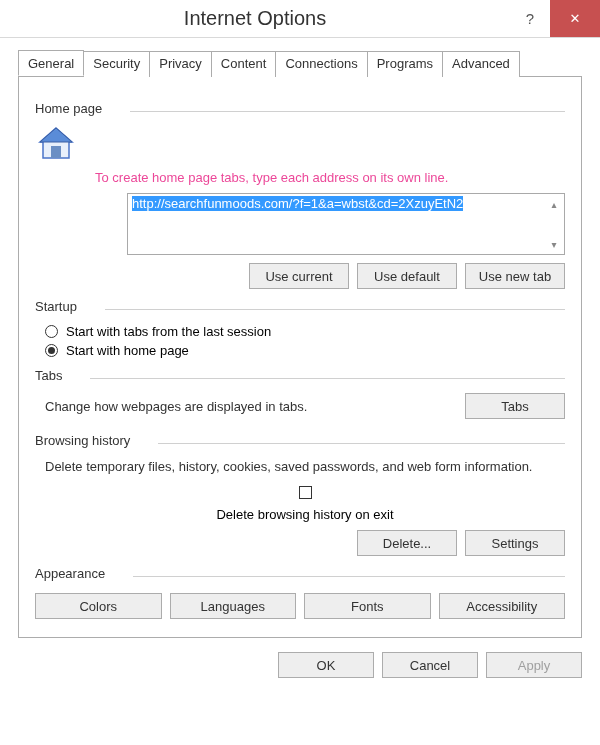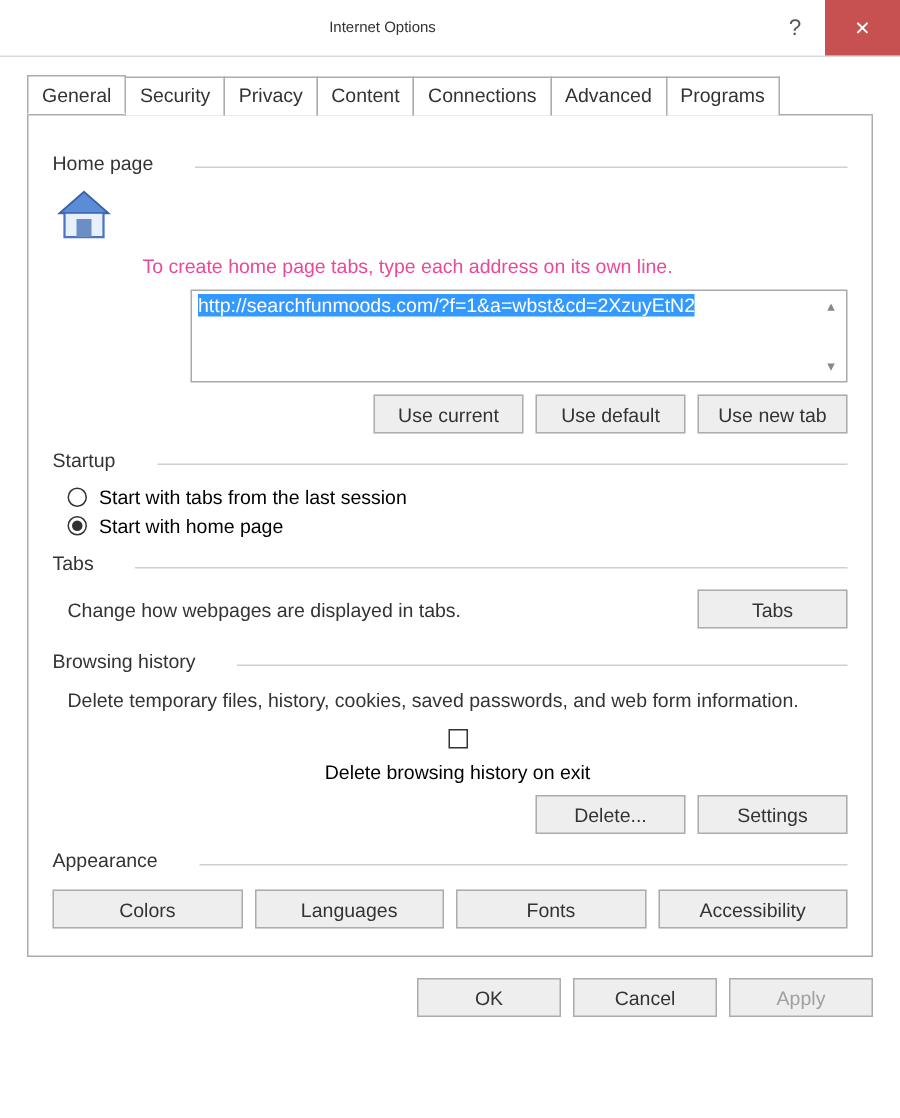--- a/index.html
+++ b/index.html
@@ -1,19 +1,19 @@
 <!DOCTYPE html>
 <html><head>
 <meta charset="utf-8">
 <style>
 * { box-sizing: border-box; margin: 0; padding: 0; font-family: "Segoe UI", Tahoma, sans-serif; font-size: 13px; }
 body { background: #fff; width: 600px; height: 745px; overflow: hidden; }
 
 .titlebar { height: 38px; background: #fff; border-bottom: 1px solid #d9d9d9; display: flex; align-items: center; position: relative; }
-.titlebar-title { flex: 1; text-align: center; color: #333; font-size: 10px; }
+.titlebar-title { flex: 1; text-align: center; color: #333; font-size: 20px; }
 .titlebar-controls { display: flex; height: 100%; }
 .titlebar-help { width: 40px; display: flex; align-items: center; justify-content: center; color: #555; font-size: 15px; }
 .titlebar-close { width: 50px; background: #c75050; display: flex; align-items: center; justify-content: center; color: #fff; font-size: 16px; font-weight: 300; }
 
 .dialog-body { padding: 12px 18px 0 18px; background: #fff; }
 
 .tabstrip { display: flex; border-bottom: 1px solid #acacac; }
 .tab { padding: 4px 9px; border: 1px solid #acacac; border-bottom: none; background: #fff; margin-right: -1px; position: relative; top: 1px; color: #333; }
 .tab.active { background: #fff; border-bottom: 1px solid #fff; z-index: 2; top: 0; padding-top: 5px; }
 
@@ -70,22 +70,22 @@
 </div>
 
 <div class="dialog-body">
 
   <div class="tabstrip">
     <div class="tab active">General</div>
     <div class="tab">Security</div>
     <div class="tab">Privacy</div>
     <div class="tab">Content</div>
     <div class="tab">Connections</div>
+    <div class="tab">Programs</div>
     <div class="tab">Advanced</div>
-    <div class="tab">Programs</div>
   </div>
 
   <div class="panel">
 
     <div class="section-head">
       <span class="section-label">Home page</span>
       <span class="line"></span>
     </div>
 
     <div class="homepage-row">

